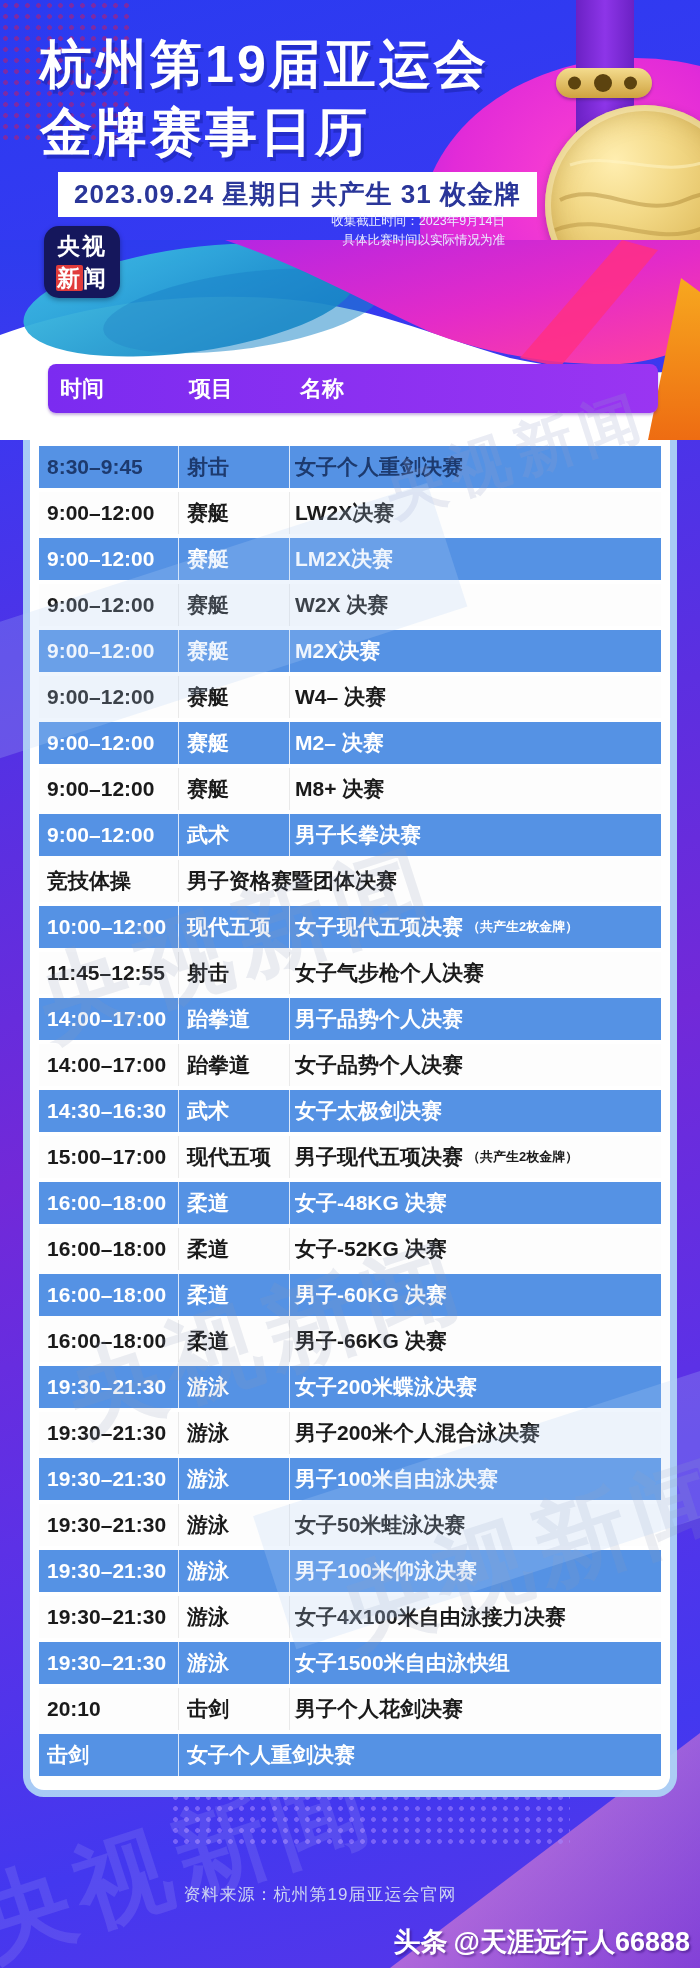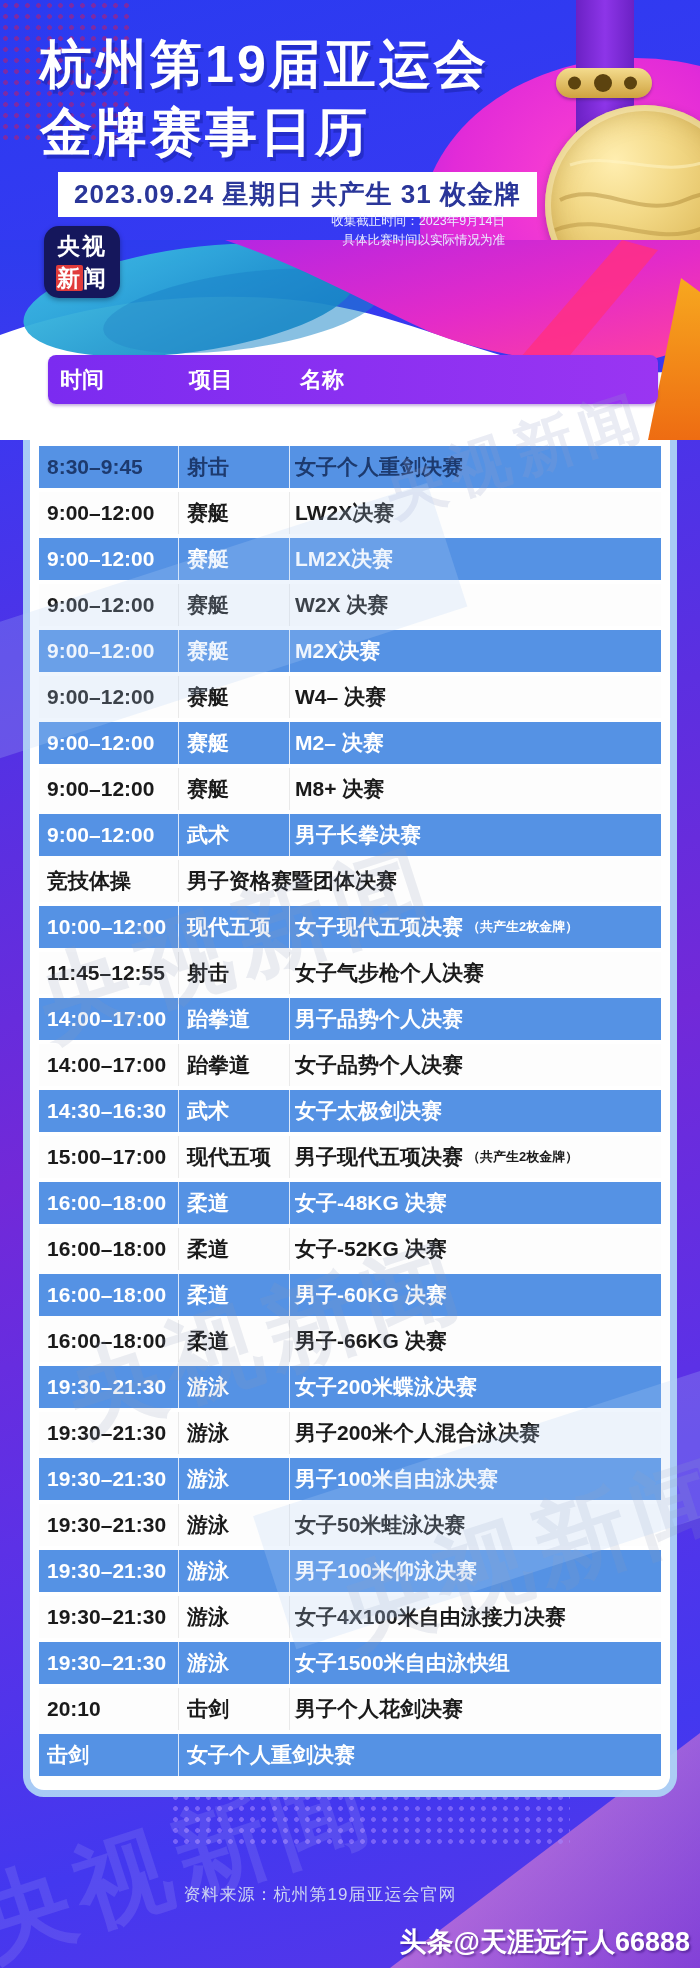--- a/index.html
+++ b/index.html
@@ -22,21 +22,21 @@
   .clasp i.h3{left:68px;width:13px;height:13px;}
   .medal{position:absolute;left:545px;top:105px;width:200px;height:200px;border-radius:50%;z-index:2;
     background:radial-gradient(circle at 35% 28%,#ffeeb0 0%,#f3d987 30%,#e4c367 55%,#cda448 80%,#b8923a 100%);
     box-shadow:inset 0 0 0 6px rgba(255,244,200,.45),inset 0 0 30px rgba(120,80,10,.35),0 3px 8px rgba(50,20,90,.35);}
   .medal svg{position:absolute;inset:0;}
   
   .band{position:absolute;left:0;top:240px;width:700px;height:200px;z-index:4;pointer-events:none;}
   
   .card{position:absolute;left:30px;top:330px;width:640px;height:1460px;background:#fff;border-radius:14px;z-index:3;
     box-shadow:0 0 0 7px rgba(173,211,245,.95);}
-  .thead{position:absolute;left:48px;top:355px;width:610px;height:49px;z-index:6;border-radius:8px;
+  .thead{position:absolute;left:48px;top:364px;width:610px;height:49px;z-index:6;border-radius:8px;
     background:linear-gradient(90deg,#7b2bf0,#9a35f2);box-shadow:0 2px 3px rgba(90,30,160,.35);
     display:grid;grid-template-columns:129px 111px 1fr;align-items:center;color:#fff;font-size:22px;font-weight:bold;}
   .thead span{padding-left:12px;}
   .rows{position:absolute;left:39px;top:446px;width:622px;z-index:5;}
   .row{display:grid;grid-template-columns:139px 111px 1fr;align-items:center;height:42px;margin-bottom:4px;
     font-size:21px;font-weight:bold;}
   .row:nth-child(odd){background:#5592e4;color:#fff;}
   .row:nth-child(even){background:#fdfdfd;color:#1a1a1a;}
   .row:first-child{color:#1d3a6e;}
   .row>div{padding-left:8px;height:100%;display:flex;align-items:center;white-space:nowrap;}
@@ -65,21 +65,21 @@
   .wm.onbg{color:rgba(255,255,255,.10);}
   .wash{position:absolute;z-index:6;background:rgba(180,210,245,.22);transform:rotate(-18deg);pointer-events:none;}
   
   .pink-wedge{position:absolute;right:0;bottom:0;width:310px;height:235px;z-index:1;
     background:linear-gradient(135deg,rgba(255,160,215,.75),rgba(225,90,175,.30));
     clip-path:polygon(100% 0,0 100%,100% 100%);}
   .source{position:absolute;left:0;top:1883px;width:640px;text-align:center;z-index:2;
     color:#ccd3f2;font-size:17px;letter-spacing:1px;}
   .credit{position:absolute;right:10px;top:1924px;z-index:2;color:#fff;font-size:27px;font-weight:800;
     text-shadow:2px 2px 2px rgba(60,20,120,.5);}
-  .credit .brand{font-weight:900;}
+  .credit .brand{font-weight:900;margin-right:6px;}
 </style>
 </head>
 <body>
 
 <div class="poster">
 
   <div class="halftone" style="--dc:rgba(205,25,90,.5);left:0;top:0;width:130px;height:145px;z-index:1;"></div>
   <div class="halftone" style="--dc:rgba(255,190,230,.35);left:630px;top:115px;width:70px;height:225px;z-index:1;"></div>
   <div class="blob-magenta"></div>
   <div class="ribbon"></div>

